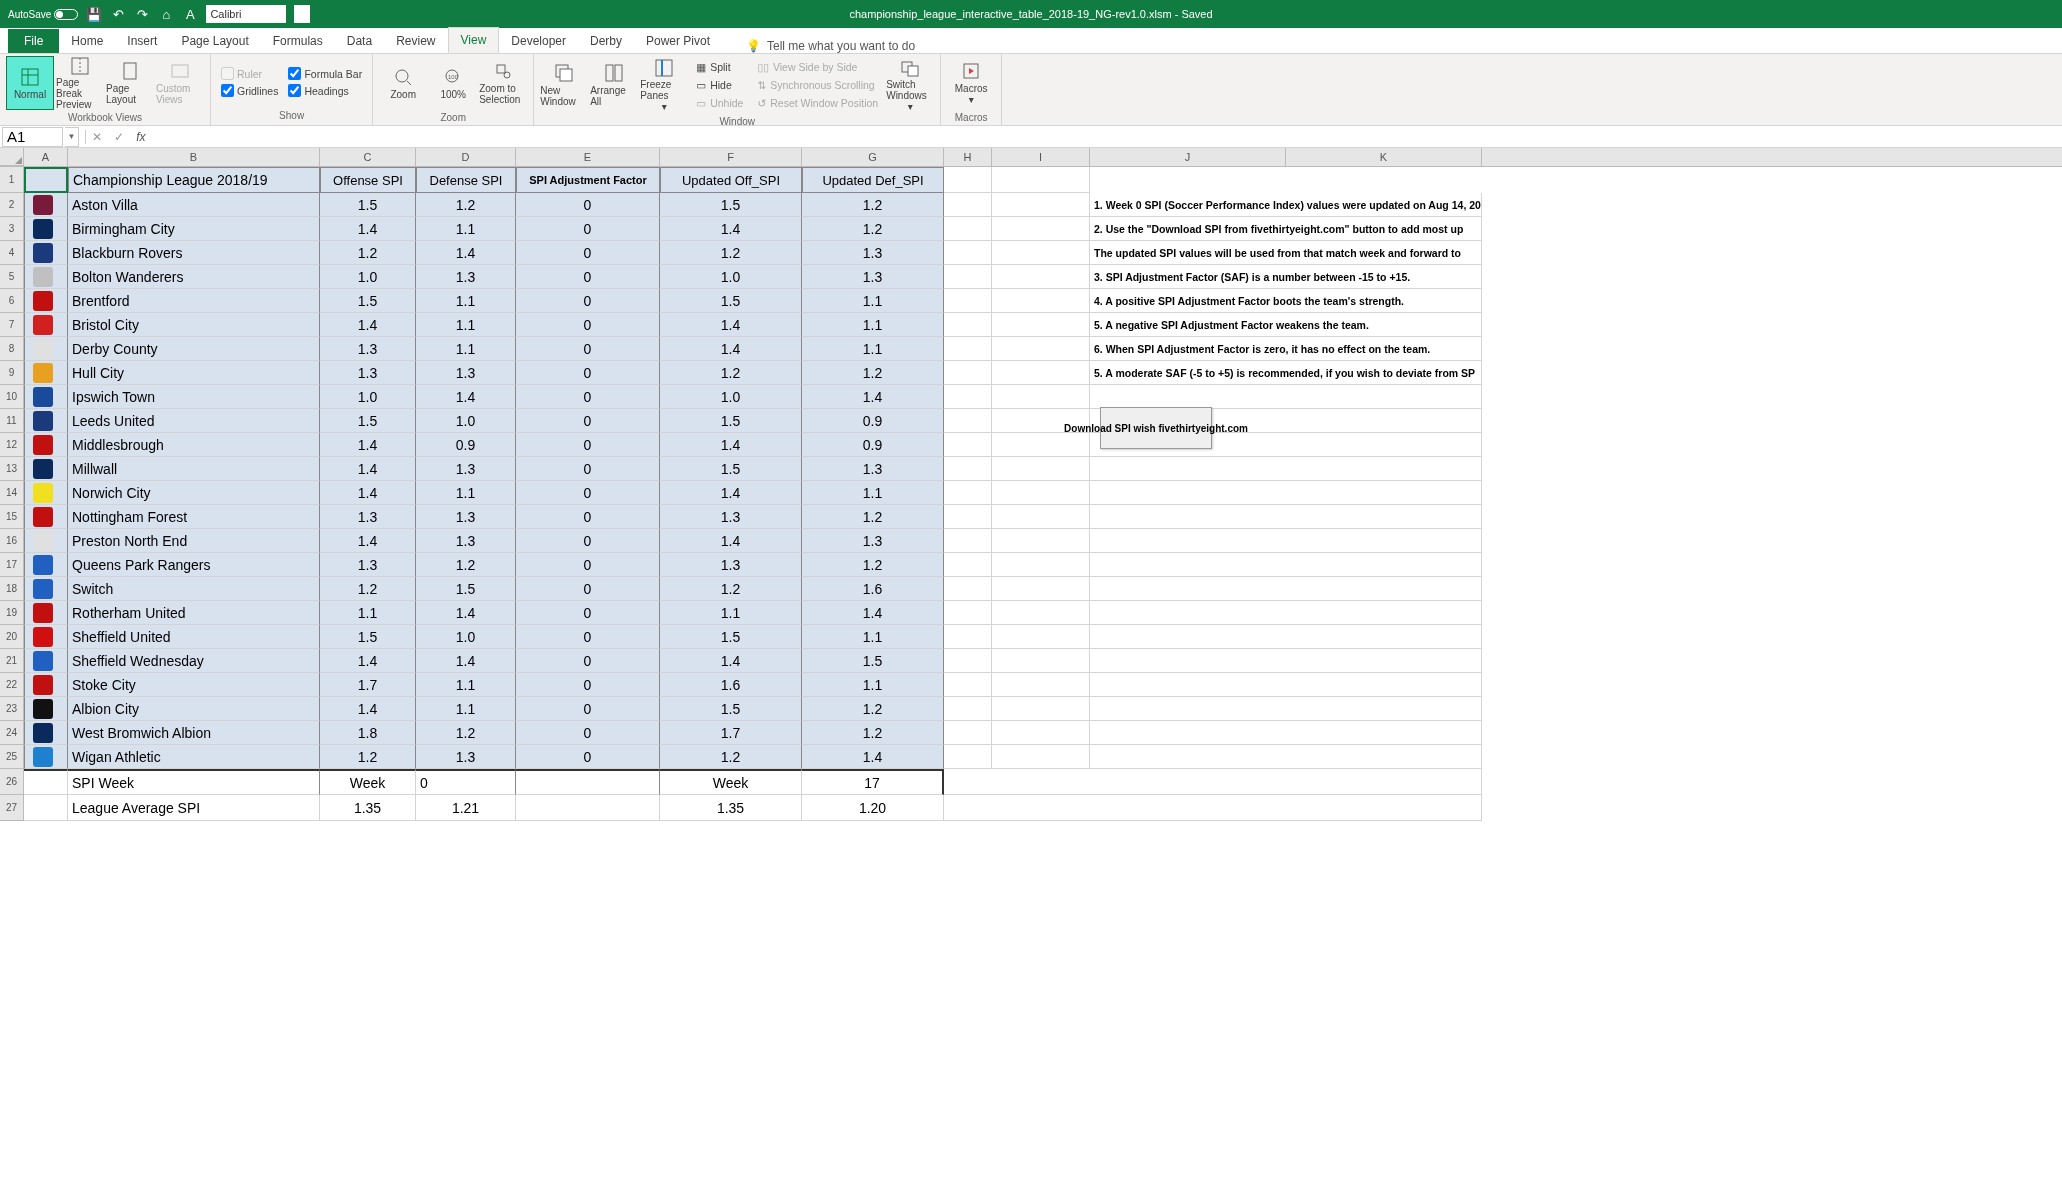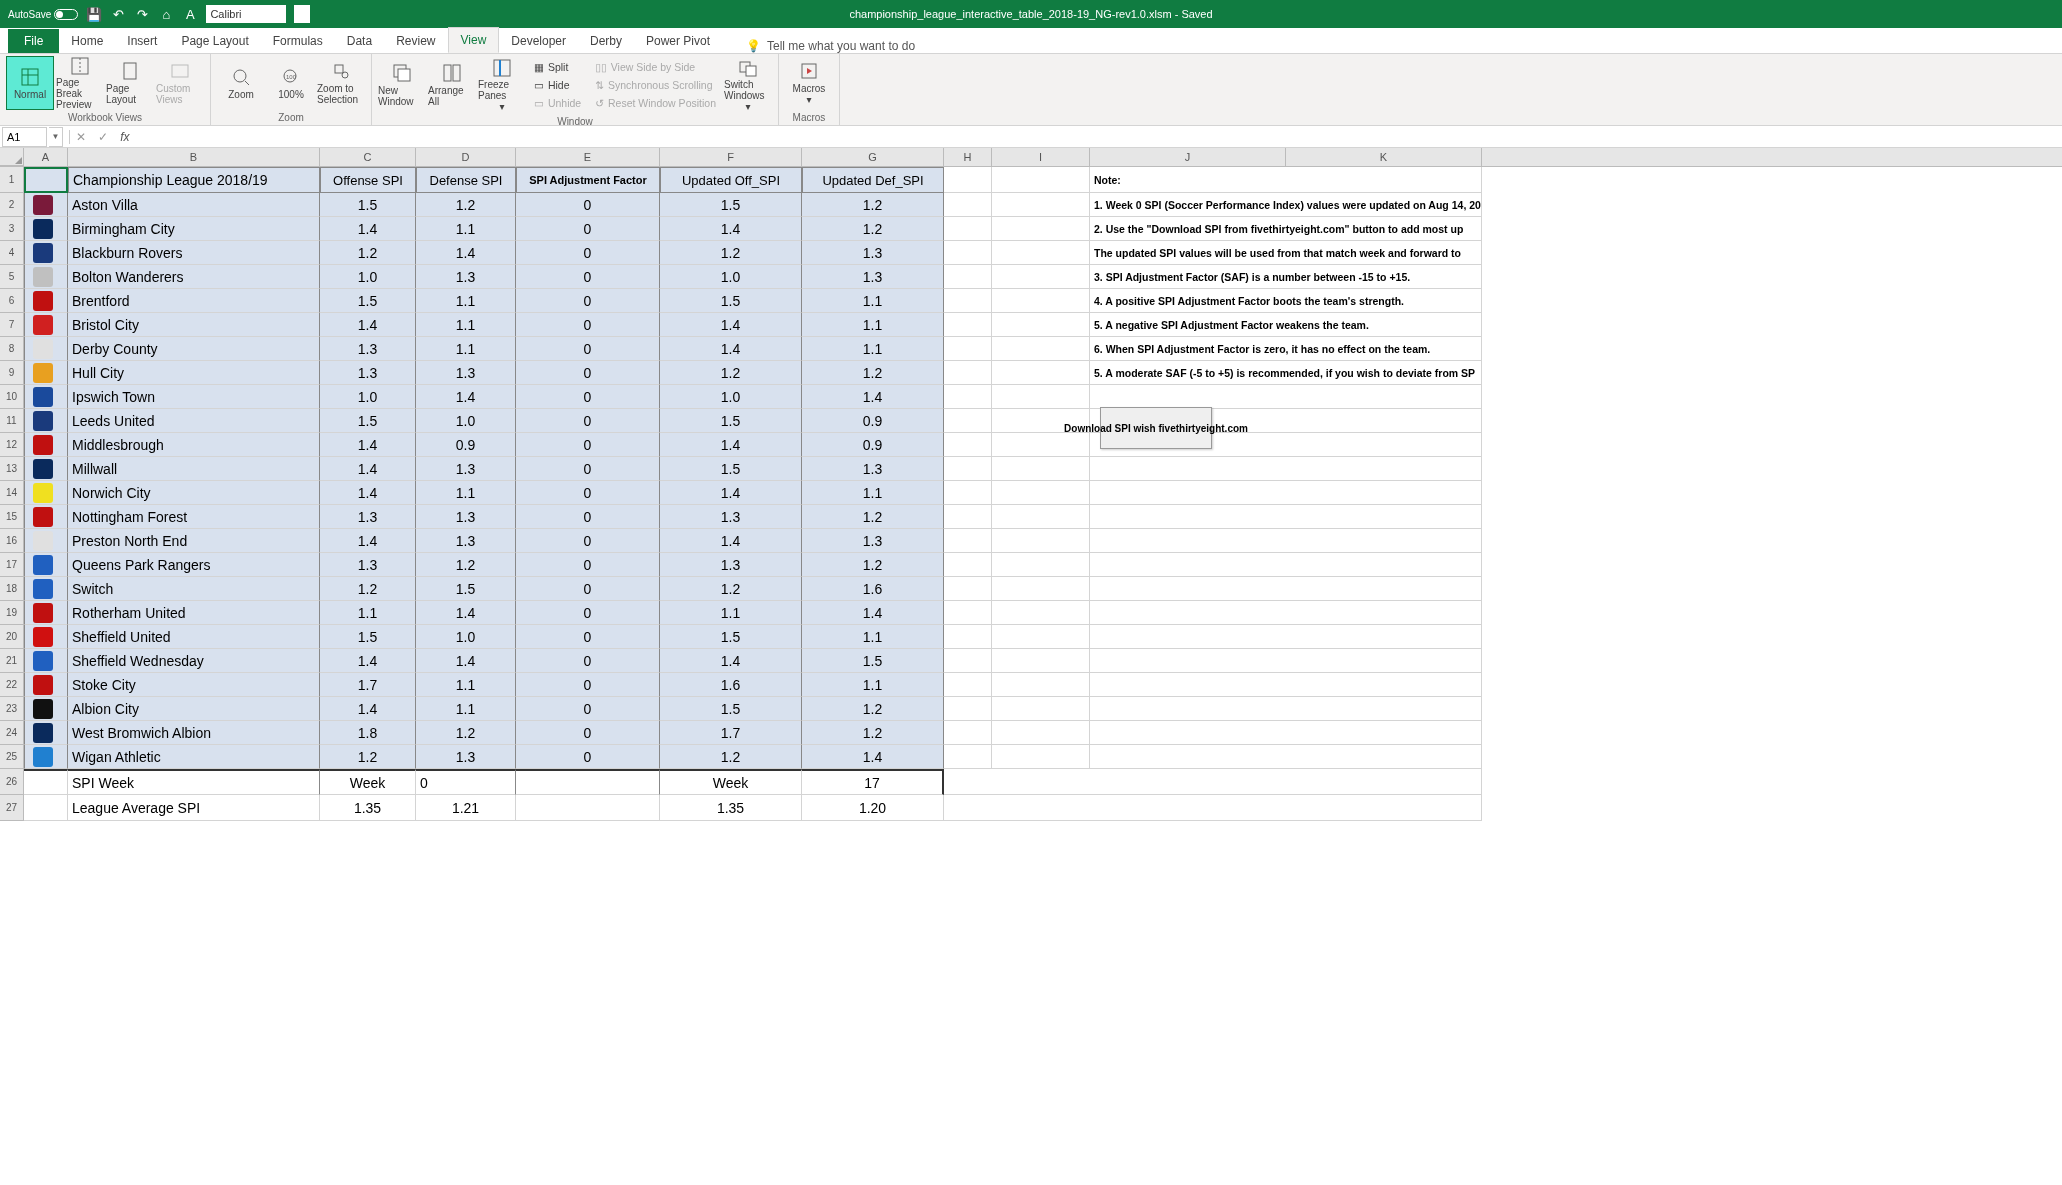--- a/index.html
+++ b/index.html
@@ -22,21 +22,21 @@
     .ribbon-group { display: flex; flex-direction: column; border-right: 1px solid #d4d4d4; padding: 2px 6px; }
     .group-body { flex: 1; display: flex; align-items: center; gap: 2px; }
     .group-label { font-size: 10px; text-align: center; color: #666; padding: 2px 0; }
     .ribbon-btn { display: flex; flex-direction: column; align-items: center; justify-content: center; width: 48px; height: 54px; font-size: 10px; color: #444; cursor: pointer; }
     .ribbon-btn.active { background: #5eead4; border: 1px solid #107c41; }
     .ribbon-icon { width: 20px; height: 20px; margin-bottom: 2px; }
     .chk-item { display: flex; align-items: center; gap: 3px; font-size: 10.5px; color: #444; }
     .chk-col { display: flex; flex-direction: column; gap: 4px; padding: 4px; }
     .small-item { display: flex; align-items: center; gap: 4px; font-size: 10.5px; color: #444; padding: 1px 2px; }
     .formula-bar { display: flex; align-items: center; height: 22px; border-bottom: 1px solid #d4d4d4; background: #fff; }
-    .name-box { width: 45px; height: 20px; border: 1px solid #ccc; margin: 0 2px; padding: 0 4px; font-size: 11px; display: flex; align-items: center; }
+    .name-box { width: 61px; height: 20px; border: 1px solid #ccc; margin: 0 2px; padding: 0 4px; font-size: 15px; display: flex; align-items: center; }
     .name-drop { width: 14px; height: 20px; border: 1px solid #ccc; border-left: none; display: flex; align-items: center; justify-content: center; font-size: 8px; color: #666; }
     .fx-btn { padding: 0 6px; color: #999; font-size: 12px; }
     .formula-input { flex: 1; border: none; height: 20px; padding: 0 4px; font-size: 11px; }
     .sheet-area { position: relative; height: calc(100vh - 148px); overflow: hidden; }
     .col-headers { display: flex; background: #e6e6e6; border-bottom: 1px solid #bbb; }
     .corner { width: 24px; height: 18px; background: #e6e6e6; border-right: 1px solid #bbb; border-bottom: 1px solid #bbb; display:flex; align-items:flex-end; justify-content:flex-end;}
     .corner::after{content:''; width:0; height:0; border-left:7px solid transparent; border-bottom:7px solid #999; margin:1px;}
     .col-h { height: 18px; border-right: 1px solid #bbb; display: flex; align-items: center; justify-content: center; font-size: 11px; color: #555; background: #e6e6e6; }
     .grid-rows { overflow: auto; height: calc(100% - 18px); }
     .row { display: flex; }
@@ -116,20 +116,45 @@
           <svg class="ribbon-icon">
             <rect x="2" y="4" width="16" height="12" fill="none" stroke="#bbb"></rect>
           </svg>
           <span>Custom Views</span>
         </div>
     </div>
     <div class="group-label">Workbook Views</div>
   </div>
   <div class="ribbon-group">
     <div class="group-body">
+      <div class="chk-col">
+        <label class="chk-item" style="color:#aaa">
+            <input type="checkbox" disabled="" style=""> 
+            <span>Ruler</span>
+          </label>
+        <label class="chk-item">
+            <input type="checkbox" checked="" style=""> 
+            <span>Gridlines</span>
+          </label>
+      </div>
+      <div class="chk-col">
+        <label class="chk-item">
+            <input type="checkbox" checked="" style=""> 
+            <span>Formula Bar</span>
+          </label>
+        <label class="chk-item">
+            <input type="checkbox" checked="" style=""> 
+            <span>Headings</span>
+          </label>
+      </div>
+    </div>
+    <div class="group-label">Show</div>
+  </div>
+  <div class="ribbon-group">
+    <div class="group-body">
       <div class="ribbon-btn">
           <svg class="ribbon-icon">
             <circle cx="9" cy="9" r="6" fill="none" stroke="#666"></circle>
             <line x1="14" y1="14" x2="18" y2="18" stroke="#666"></line>
           </svg>
           <span>Zoom</span>
         </div>
       <div class="ribbon-btn">
           <svg class="ribbon-icon">
             <circle cx="9" cy="9" r="6" fill="none" stroke="#666"></circle>
@@ -246,21 +271,20 @@
         <div class="row-h" style="height: 26px;">1</div>
         <div class="cell hdr-cell sel-cell" style="width: 44px; height: 26px;"></div>
         <div class="cell hdr-cell" style="width: 252px; height: 26px; padding-left: 4px;">Championship League 2018/19</div>
         <div class="cell hdr-cell" style="width: 96px; height: 26px; justify-content: center; font-size: 13px;">Offense SPI</div>
         <div class="cell hdr-cell" style="width: 100px; height: 26px; justify-content: center; font-size: 13px;">Defense SPI</div>
         <div class="cell hdr-cell" style="width: 144px; height: 26px; justify-content: center; font-size: 11px; font-weight: 600;">SPI Adjustment Factor</div>
         <div class="cell hdr-cell" style="width: 142px; height: 26px; justify-content: center; font-size: 13px;">Updated Off_SPI</div>
         <div class="cell hdr-cell" style="width: 142px; height: 26px; justify-content: center; font-size: 13px;">Updated Def_SPI</div>
         <div class="cell " style="width: 48px; height: 26px;"></div>
         <div class="cell " style="width: 98px; height: 26px;"></div>
-        <div class="cell note-row" style="width: 392px; height: 26px;">Note:</div>
       </div>
       <div class="row">
         <div class="row-h" style="height: 24px;">2</div>
         <div class="cell data-cell" style="width: 44px; height: 24px; justify-content: center; border-right: 1px solid rgb(136, 136, 136); border-left: 1px solid rgb(136, 136, 136);">
           <span class="team-icon" style="background: rgb(122, 26, 58);"></span>
         </div>
         <div class="cell data-cell" style="width: 252px; height: 24px; padding-left: 4px; border-right: 1px solid rgb(136, 136, 136);">Aston Villa</div>
         <div class="cell data-cell" style="width: 96px; height: 24px; justify-content: center; border-right: 1px solid rgb(136, 136, 136);">1.5</div>
         <div class="cell data-cell" style="width: 100px; height: 24px; justify-content: center; border-right: 1px solid rgb(136, 136, 136);">1.2</div>
         <div class="cell data-cell" style="width: 144px; height: 24px; justify-content: center; border-right: 1px solid rgb(136, 136, 136);">0</div>

